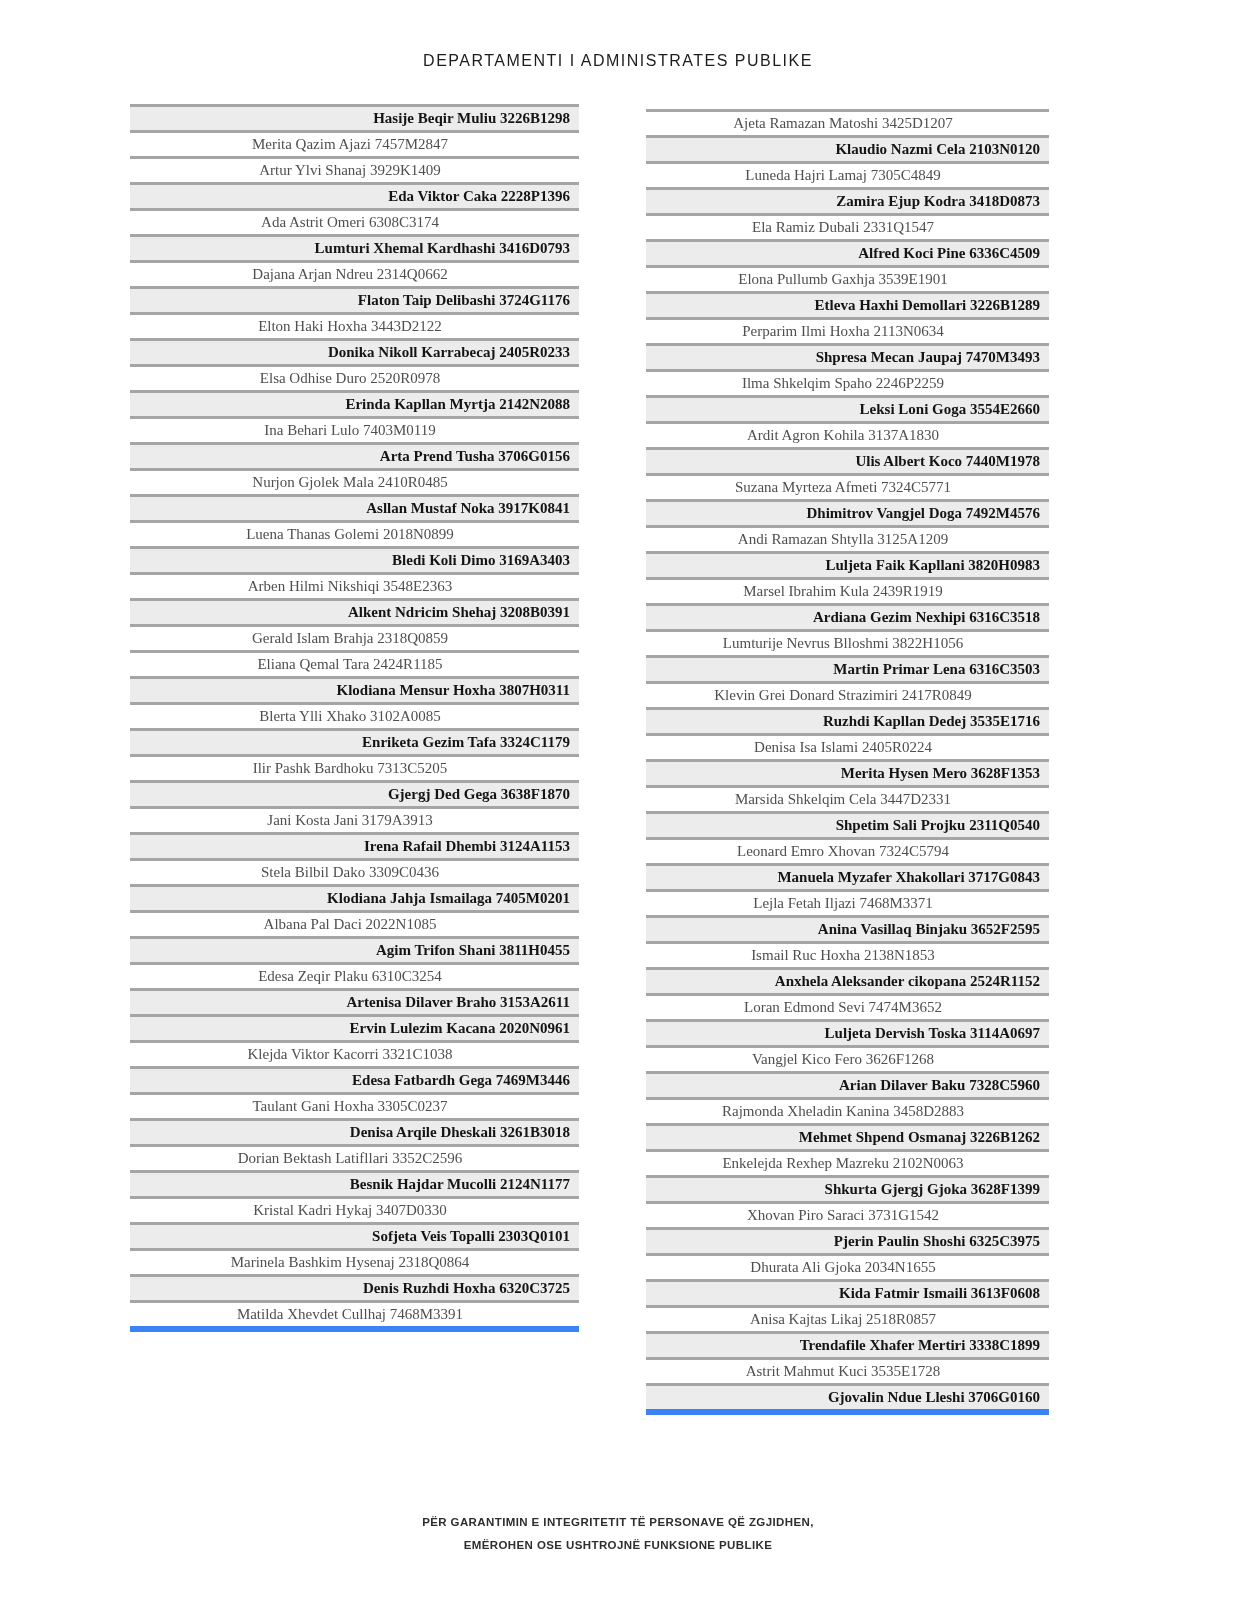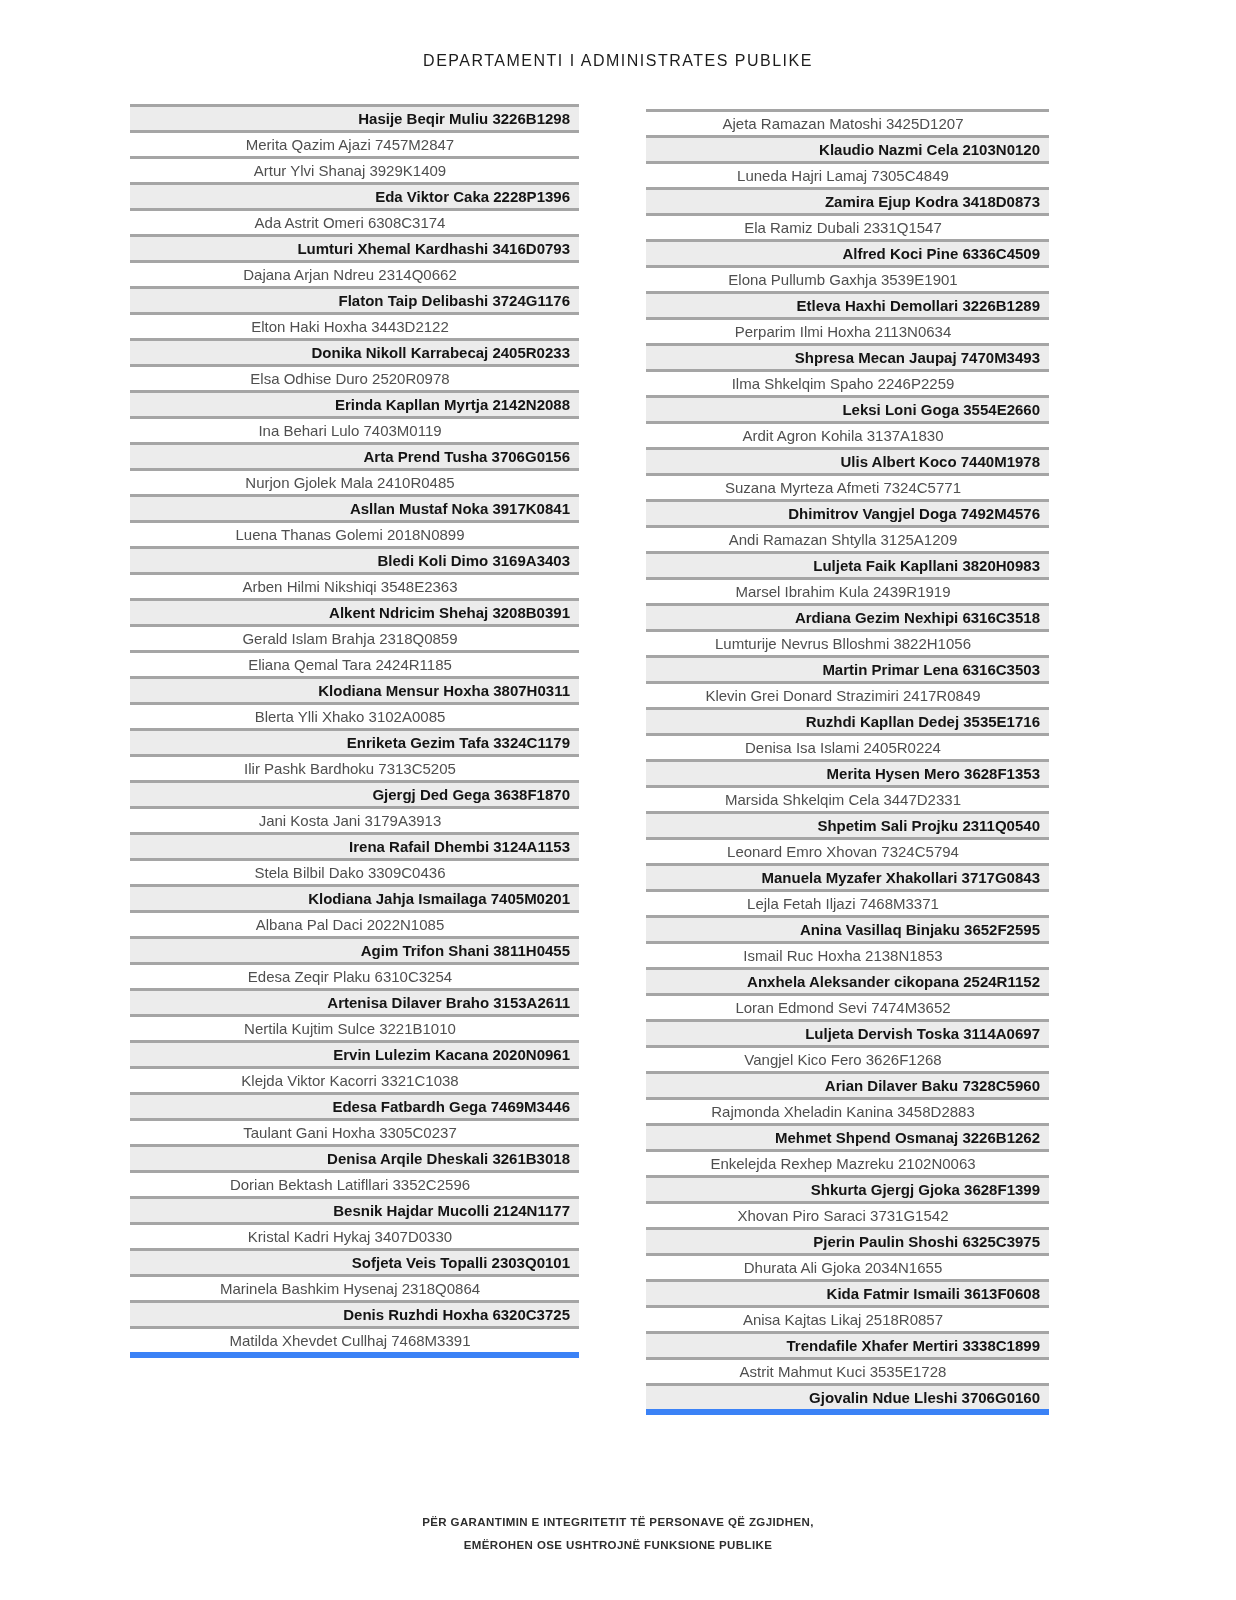--- a/index.html
+++ b/index.html
@@ -21,20 +21,21 @@
     left: 0;
     right: 0;
     text-align: center;
     font-size: 16px;
     font-weight: normal;
     letter-spacing: 1.5px;
     color: #1c1c1c;
   }
   .name-column {
     position: absolute;
+    font-family: Liberation Serif, serif;
   }
   .name-column.left {
     left: 130px;
     top: 104px;
     width: 449px;
   }
   .name-column.right {
     left: 646px;
     top: 109px;
     width: 403px;
@@ -150,21 +151,20 @@
       <div class="row shaded">Klodiana Jahja Ismailaga 7405M0201</div>
 
       <div class="row plain">Albana Pal Daci 2022N1085</div>
 
       <div class="row shaded">Agim Trifon Shani 3811H0455</div>
 
       <div class="row plain">Edesa Zeqir Plaku 6310C3254</div>
 
       <div class="row shaded">Artenisa Dilaver Braho 3153A2611</div>
 
-      <div class="row plain">Nertila Kujtim Sulce 3221B1010</div>
 
       <div class="row shaded">Ervin Lulezim Kacana 2020N0961</div>
 
       <div class="row plain">Klejda Viktor Kacorri 3321C1038</div>
 
       <div class="row shaded">Edesa Fatbardh Gega 7469M3446</div>
 
       <div class="row plain">Taulant Gani Hoxha 3305C0237</div>
 
       <div class="row shaded">Denisa Arqile Dheskali 3261B3018</div>

